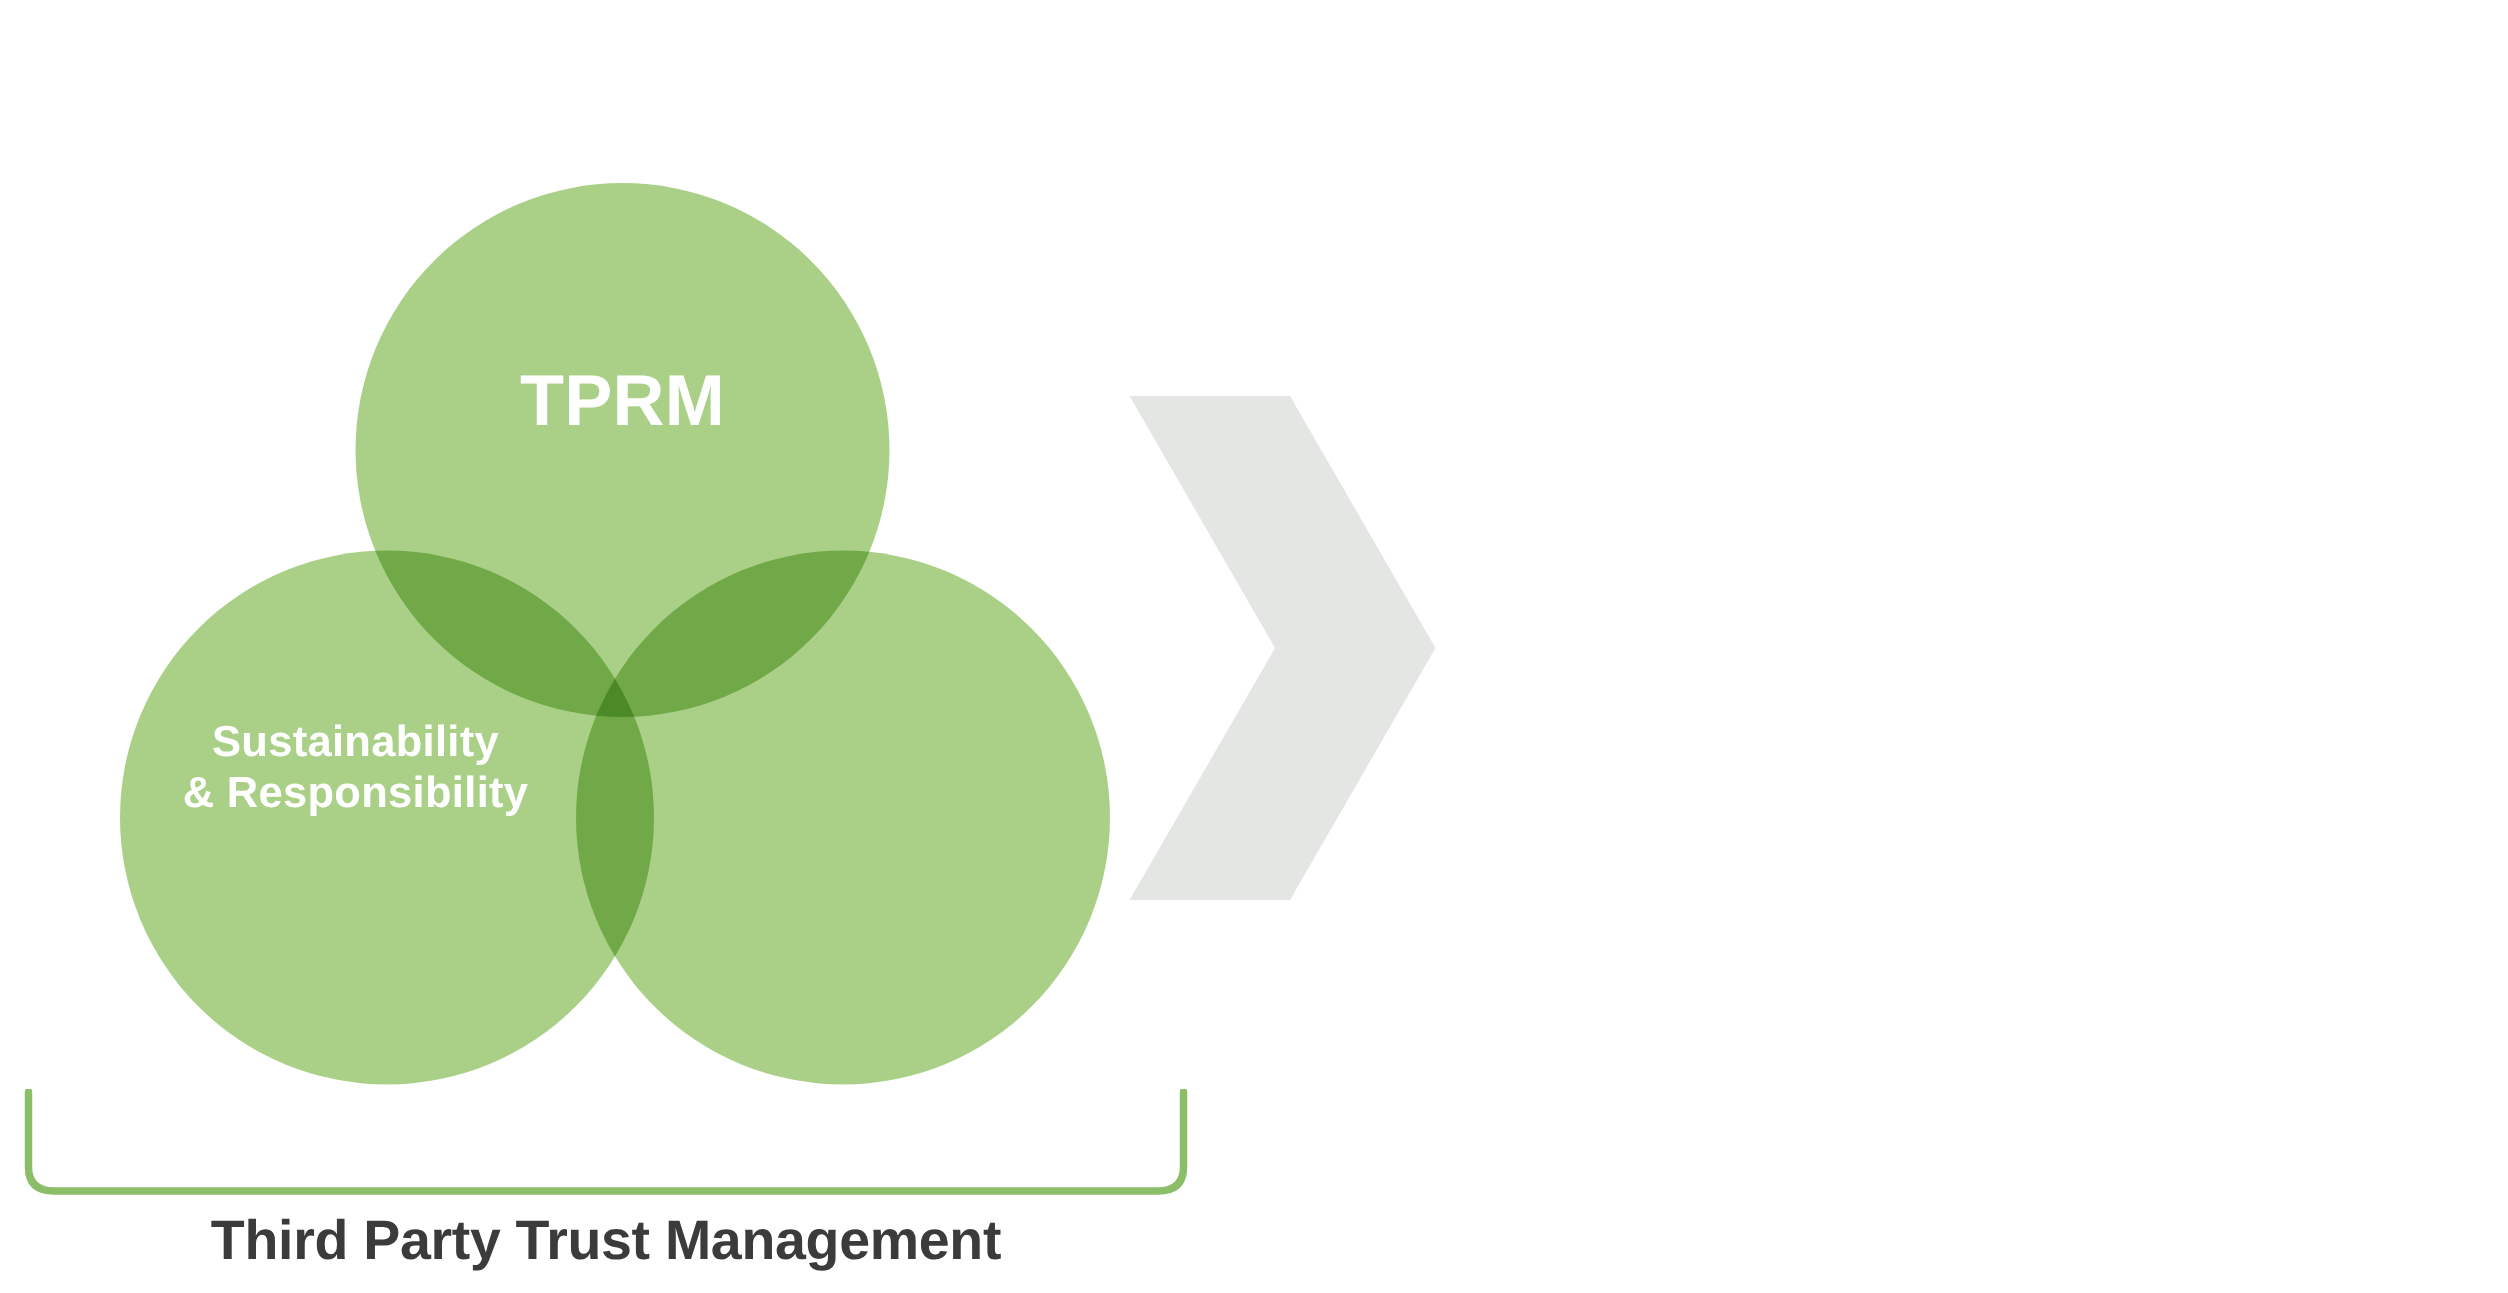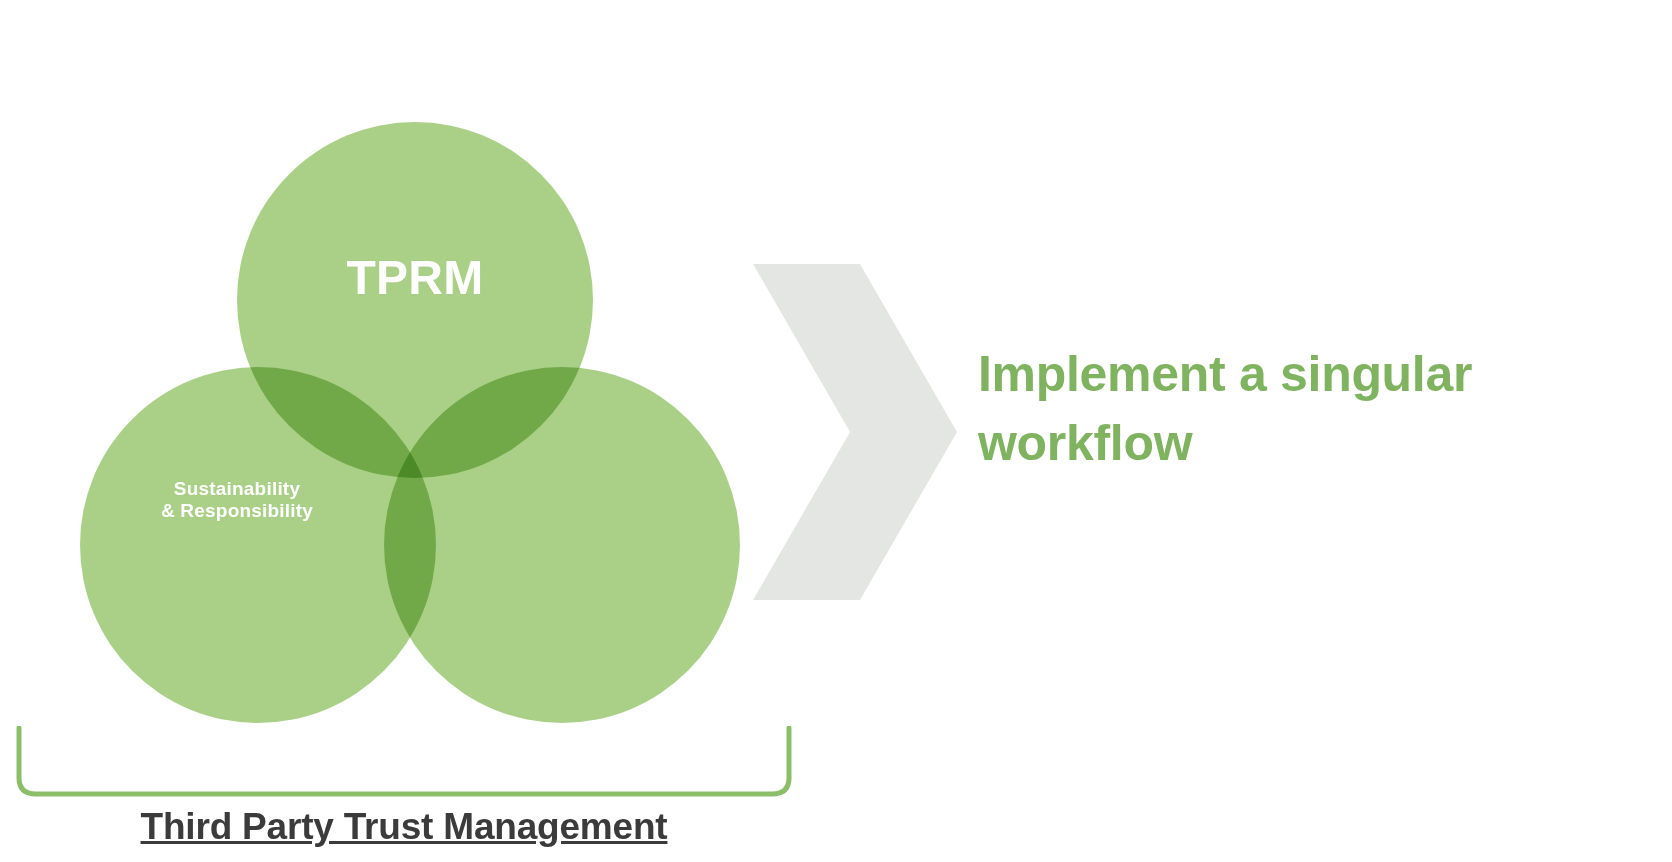--- a/index.html
+++ b/index.html
@@ -66,36 +66,36 @@
     position: absolute;
     color: #ffffff;
     font-weight: bold;
     text-align: center;
     line-height: 1.18;
     white-space: pre-line;
     letter-spacing: 0.2px;
   }
   #label-tprm {
     left: 255px;
-    top: 250px;
+    top: 240px;
     width: 320px;
     font-size: 48px;
     text-align: center;
   }
   #label-tpdd {
     left: 402px;
     top: 492px;
     width: 320px;
     font-size: 48px;
   }
   #label-sustainability {
     left: 92px;
     top: 478px;
     width: 290px;
-    font-size: 19px;
+    font-size: 29px;
   }
 
   
   #chevron-arrow {
     position: absolute;
     left: 750px;
     top: 264px;
     width: 210px;
     height: 336px;
   }
@@ -138,21 +138,20 @@
     position: absolute;
     left: 14px;
     top: 806px;
     width: 780px;
     text-align: center;
     color: #3B3B3B;
     font-size: 37px;
     font-weight: bold;
     letter-spacing: -0.2px;
     white-space: nowrap;
-    text-decoration: underline;
   }
 </style>
 </head>
 <body>
 
 <div id="canvas">
 
   <div class="venn-layer">
     <div class="venn-circle" id="circle-tprm"></div>
     <div class="venn-circle" id="circle-sustainability"></div>
@@ -164,21 +163,20 @@
   <div class="venn-label" id="label-sustainability">Sustainability
 &amp; Responsibility</div>
 
 
   <div id="chevron-arrow">
     <svg viewBox="0 0 210 336" xmlns="http://www.w3.org/2000/svg" aria-hidden="true">
       <polygon points="3,0 110,0 207,168 110,336 3,336 100,168" fill="#E4E6E4"></polygon>
     </svg>
   </div>
 
-  <div id="outcome-heading">Implement a singular workflow</div>
 
   <div id="bottom-bracket">
     <svg viewBox="0 0 780 74" xmlns="http://www.w3.org/2000/svg" aria-hidden="true">
       <path d="M 5 2 L 5 52 Q 5 68 22 68 L 758 68 Q 775 68 775 52 L 775 2" fill="none" stroke="#8CBE6A" stroke-width="5" stroke-linecap="round" stroke-linejoin="round"></path>
     </svg>
   </div>
 
   <div id="bracket-caption">Third Party Trust Management</div>
 
 </div>

